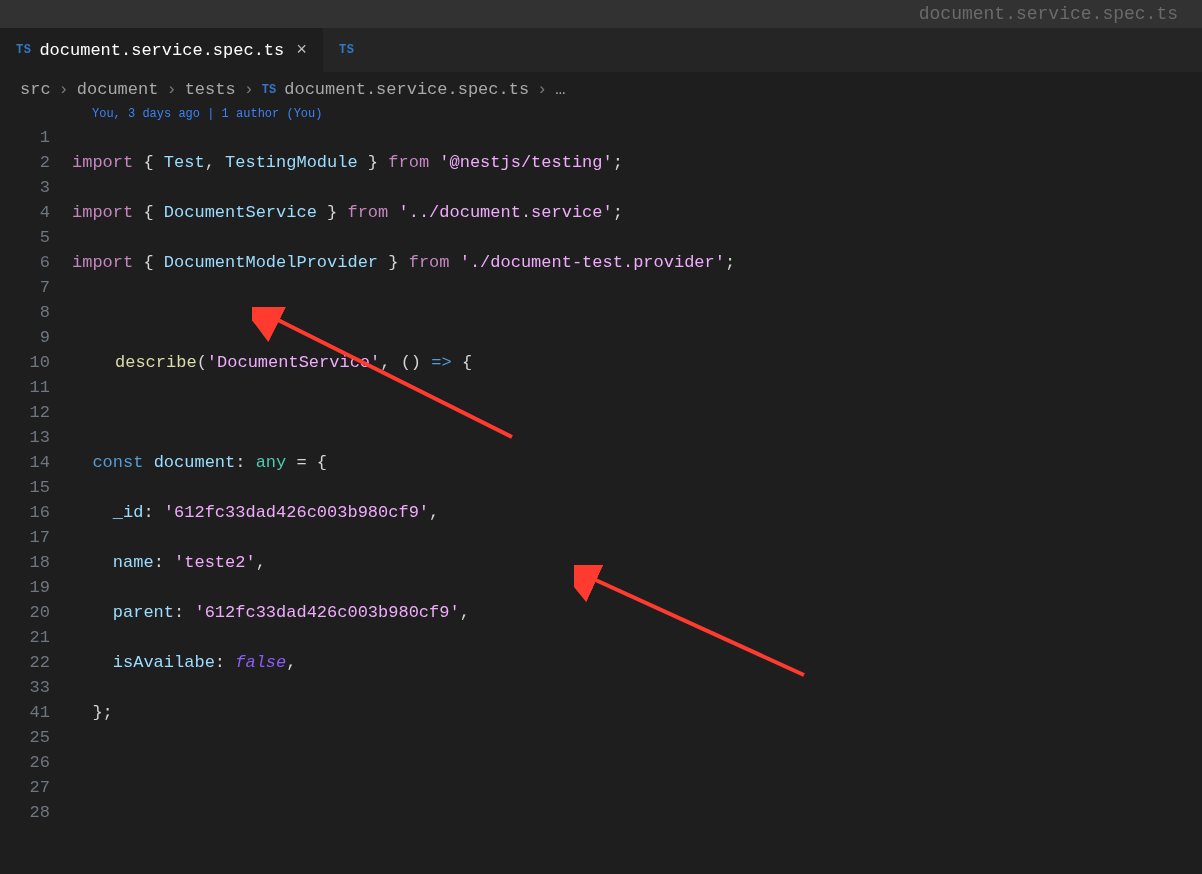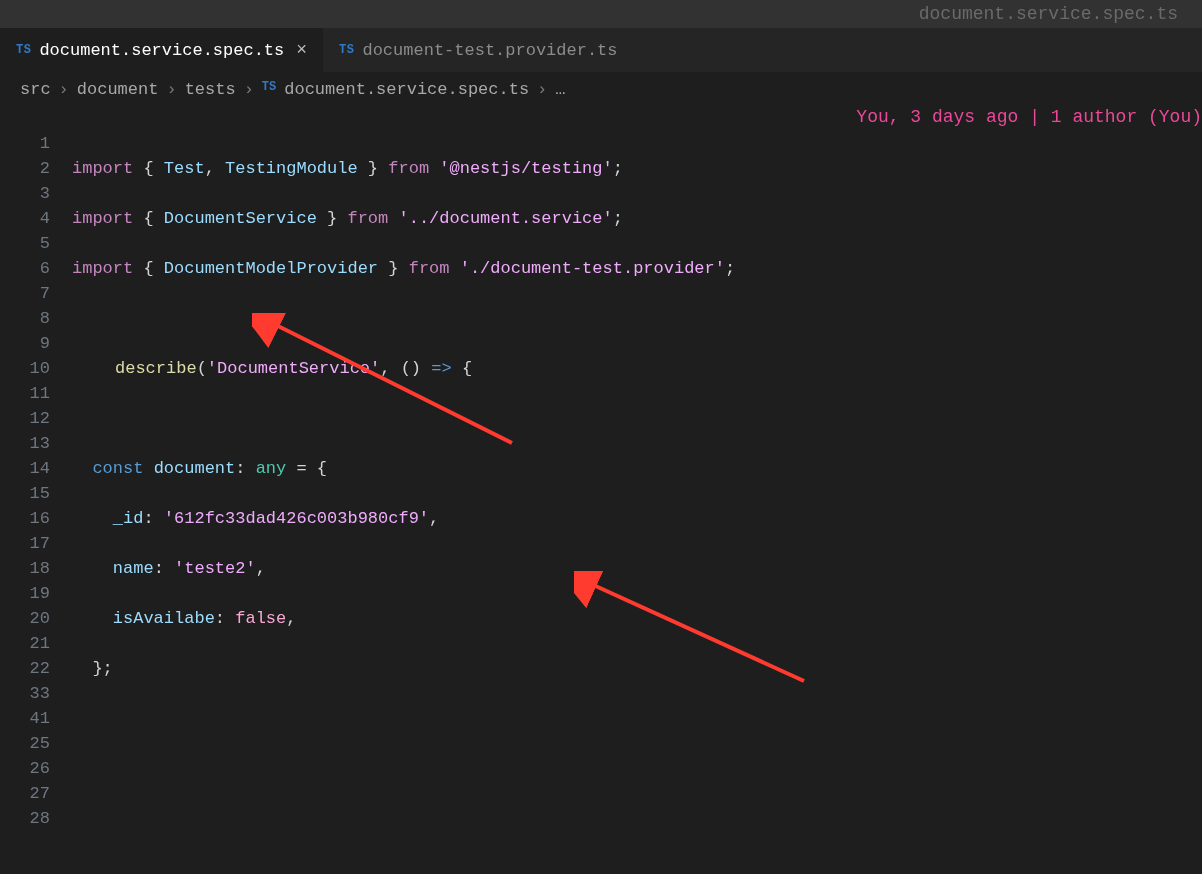--- a/index.html
+++ b/index.html
@@ -48,37 +48,36 @@
       letter-spacing: 0.5px;
     }
     .tab .close-x {
       color: #bdbdbd;
       font-size: 18px;
       padding-left: 4px;
     }
     .tab.active .filename { color: #ffffff; }
     .breadcrumb {
       display: flex;
-      align-items: flex-start;
+      align-items: center;
       padding: 8px 20px 6px 20px;
       color: #a8a8a8;
       font-size: 17px;
       gap: 8px;
     }
     .breadcrumb .ts-badge {
       color: #3178c6;
       font-size: 12px;
       font-weight: 700;
     }
     .breadcrumb .chev { color: #7a7a7a; }
     .blame {
       padding: 2px 0 4px 92px;
-      color: #ec4899;
-      font-size: 18px;
-      text-align: right;
+      color: #3b82f6;
+      font-size: 12px;
     }
     .editor {
       position: relative;
       flex: 1;
       display: flex;
     }
     .gutter {
       width: 72px;
       text-align: right;
       color: #6e7681;
@@ -95,42 +94,41 @@
     }
     .line { height: 25px; }
     .c-kw { color: #c586c0; }
     .c-var { color: #569cd6; }
     .c-type { color: #4ec9b0; }
     .c-str { color: #f0abfc; }
     .c-fn { color: #dcdcaa; margin-left: 43px; }
     .c-prop { color: #9cdcfe; }
     .c-punc { color: #d4d4d4; }
     .c-id { color: #9cdcfe; }
-    .c-bool { color: #f9a8d4; }
+    .c-bool { color: #8b5cf6; font-style: italic; }
     .arrow {
       position: absolute;
       pointer-events: none;
     }
   </style>
 </head>
 <body>
 
 <div class="titlebar">
   <span>document.service.spec.ts</span>
 </div>
 
 <div class="tabs">
   <div class="tab active">
     <span class="ts-badge">TS</span>
     <span class="filename">document.service.spec.ts</span>
     <span class="close-x">×</span>
   </div>
   <div class="tab">
     <span class="ts-badge">TS</span>
-    <span class="filename">document-test.provider.ts</span>
   </div>
 </div>
 
 <div class="breadcrumb">
   <span>src</span>
   <span class="chev">›</span>
   <span>document</span>
   <span class="chev">›</span>
   <span>tests</span>
   <span class="chev">›</span>
@@ -176,20 +174,21 @@
   <div class="code">
 <div class="line"><span class="c-kw">import</span> <span class="c-punc">{ </span><span class="c-id">Test</span><span class="c-punc">, </span><span class="c-id">TestingModule</span><span class="c-punc"> }</span> <span class="c-kw">from</span> <span class="c-str">'@nestjs/testing'</span><span class="c-punc">;</span></div>
 <div class="line"><span class="c-kw">import</span> <span class="c-punc">{ </span><span class="c-id">DocumentService</span><span class="c-punc"> }</span> <span class="c-kw">from</span> <span class="c-str">'../document.service'</span><span class="c-punc">;</span></div>
 <div class="line"><span class="c-kw">import</span> <span class="c-punc">{ </span><span class="c-id">DocumentModelProvider</span><span class="c-punc"> }</span> <span class="c-kw">from</span> <span class="c-str">'./document-test.provider'</span><span class="c-punc">;</span></div>
 <div class="line"></div>
 <div class="line"><span class="c-fn">describe</span><span class="c-punc">(</span><span class="c-str">'DocumentService'</span><span class="c-punc">, () </span><span class="c-var">=&gt;</span><span class="c-punc"> {</span></div>
 <div class="line"></div>
 <div class="line">  <span class="c-var">const</span> <span class="c-id">document</span><span class="c-punc">: </span><span class="c-type">any</span><span class="c-punc"> = {</span></div>
 <div class="line">    <span class="c-prop">_id</span><span class="c-punc">: </span><span class="c-str">'612fc33dad426c003b980cf9'</span><span class="c-punc">,</span></div>
 <div class="line">    <span class="c-prop">name</span><span class="c-punc">: </span><span class="c-str">'teste2'</span><span class="c-punc">,</span></div>
+<div class="line">    <span class="c-prop">parent</span><span class="c-punc">: </span><span class="c-str">'612fc33dad426c003b980cf9'</span><span class="c-punc">,</span></div>
 <div class="line">    <span class="c-prop">isAvailabe</span><span class="c-punc">: </span><span class="c-bool">false</span><span class="c-punc">,</span></div>
 <div class="line">  <span class="c-punc">};</span></div>
 <div class="line"></div>
 
 
 
 
 
 
 

